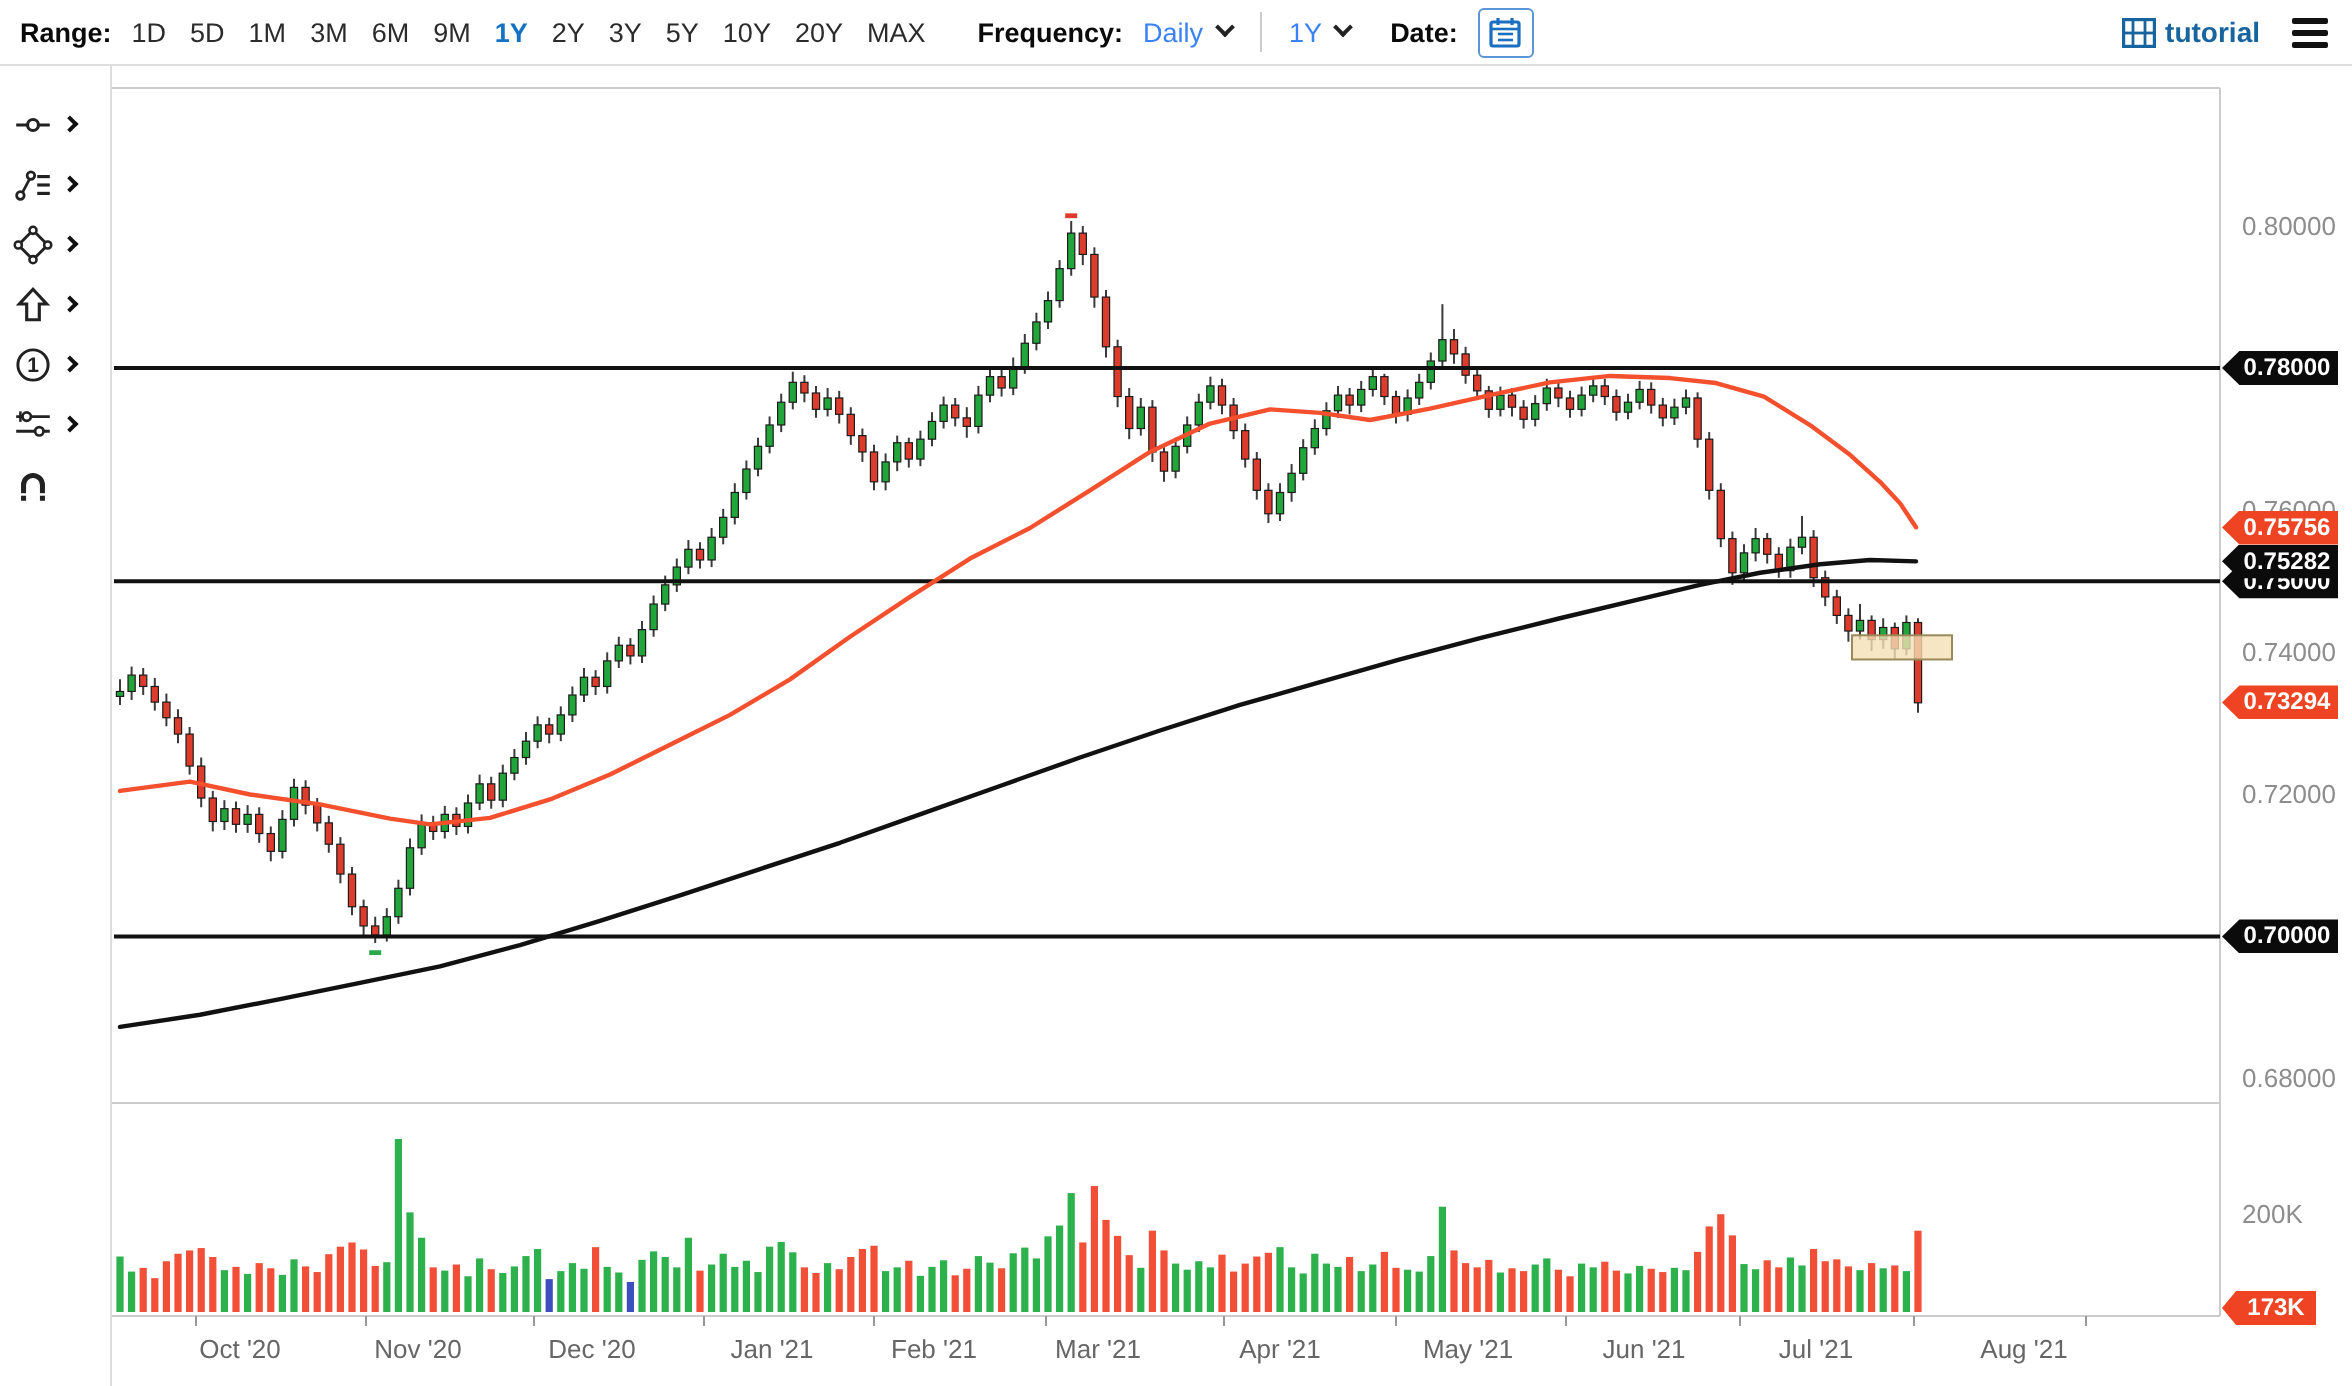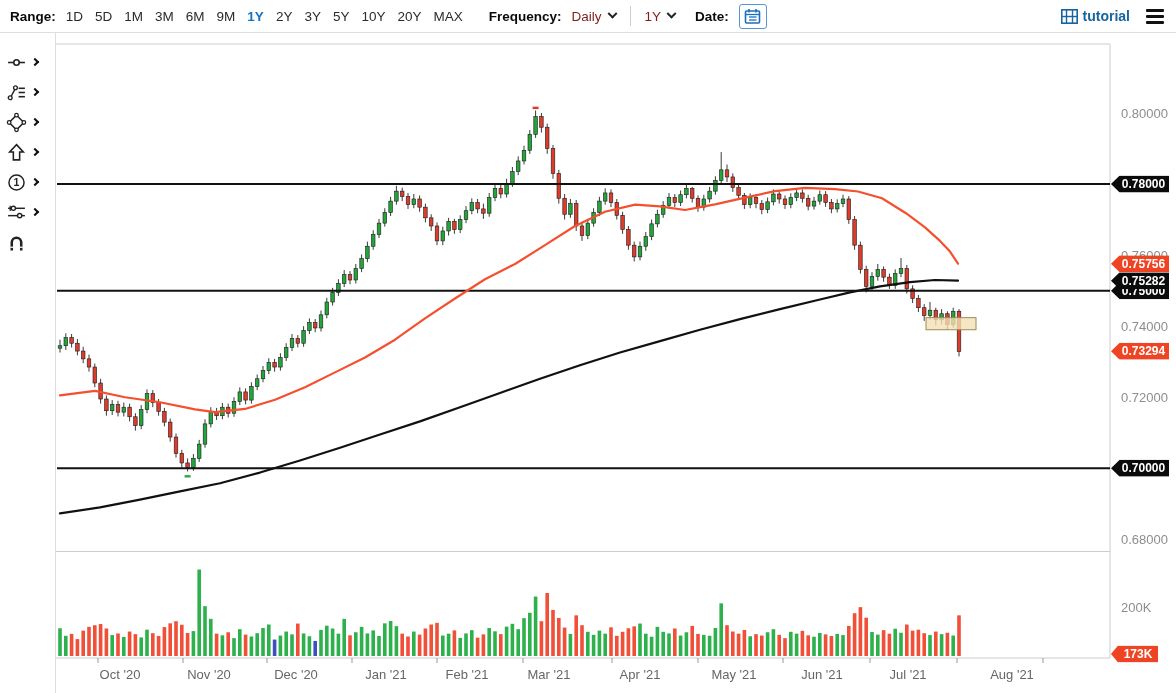--- a/index.html
+++ b/index.html
@@ -8,21 +8,21 @@
   .app { position:relative; width:1176px; height:693px; background:#fff; }
 
   
   .toolbar { position:absolute; left:0; top:0; width:1176px; height:33px;
     border-bottom:1px solid #ddd; display:flex; align-items:center; padding:0 10px; }
   .tb-label { font-weight:bold; font-size:13.5px; color:#0a0a0a; margin-right:10px; }
   .ranges { display:flex; gap:12px; align-items:center; }
   .range-item { font-size:13.5px; color:#2b2b2b; cursor:pointer; }
   .range-item.active { color:#1472c4; font-weight:bold; }
   .freq-label { margin-left:26px; }
-  .dd { display:flex; align-items:center; gap:7px; font-size:13.5px; color:#7f1d1d; cursor:pointer; }
+  .dd { display:flex; align-items:center; gap:7px; font-size:13.5px; color:#3b82f6; cursor:pointer; }
   .chev { width:7px; height:7px; border-right:2px solid #222; border-bottom:2px solid #222;
     transform:rotate(45deg) translate(-2px,-2px); display:inline-block; }
   .vsep { width:1px; height:20px; background:#ccc; margin:0 14px; }
   .date-label { margin-left:20px; }
   .cal-btn { width:28px; height:25px; border:1.5px solid #5a95d5; border-radius:3px;
     display:flex; align-items:center; justify-content:center; background:#fff; cursor:pointer; }
   .tb-right { margin-left:auto; display:flex; align-items:center; gap:14px; }
   .tutorial { display:flex; align-items:center; gap:5px; color:#17649e; font-weight:bold;
     font-size:14px; cursor:pointer; }
   .burger { display:flex; flex-direction:column; gap:3px; cursor:pointer; padding:2px; }

